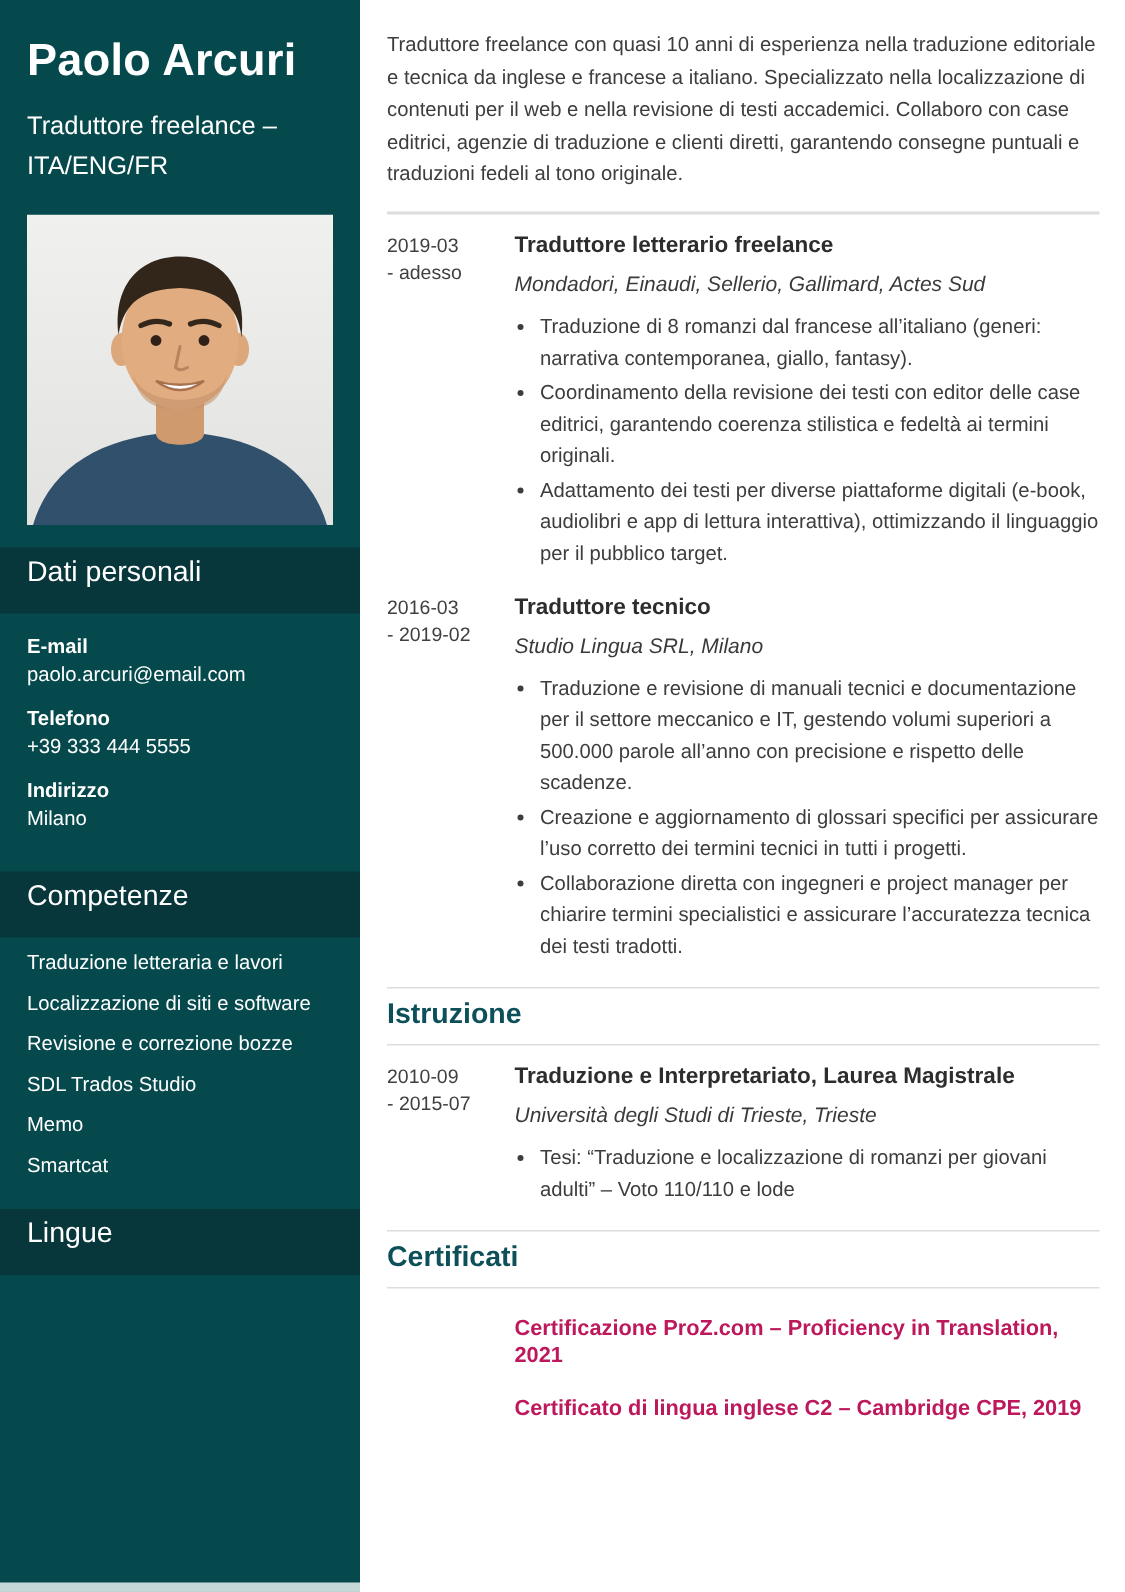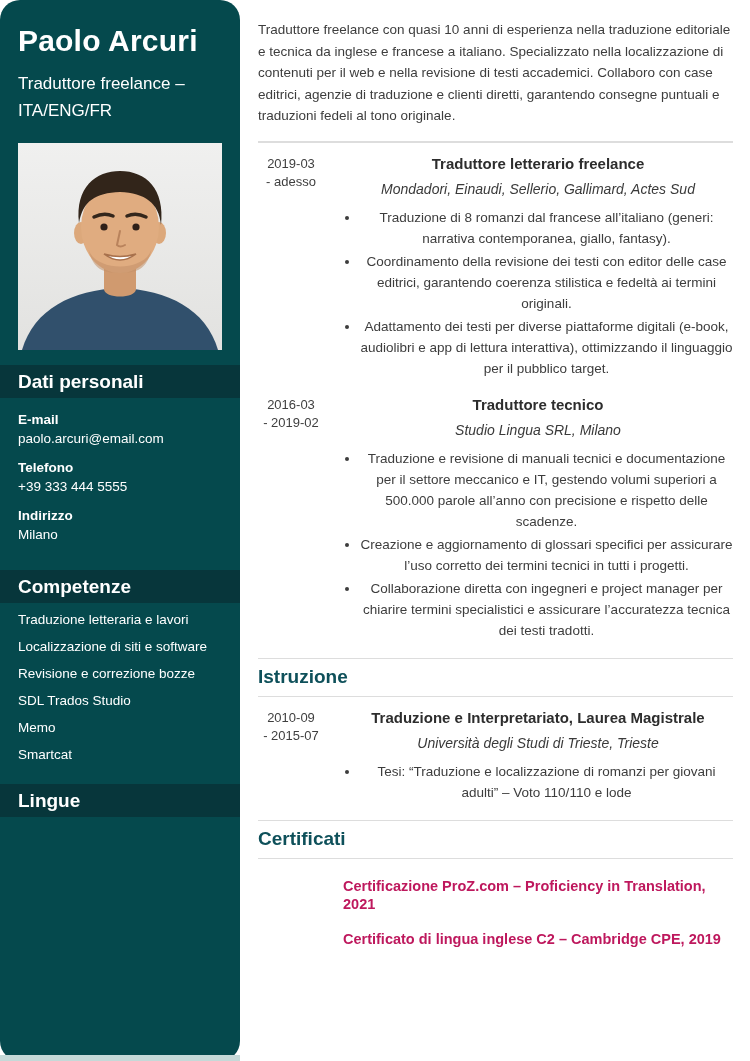--- a/index.html
+++ b/index.html
@@ -19,36 +19,35 @@
     display:flex;
     position:relative;
   }
   
   .sidebar{
     width:240px;min-width:240px;height:1061px;
     background:var(--sidebar-bg,#05494d);
     color:#ffffff;
     padding:24px 18px 0 18px;
     position:relative;
-    border-radius:20px;
   }
   .sidebar .name{
     font-size:30px;font-weight:bold;line-height:1.1;letter-spacing:.2px;
   }
   .sidebar .subtitle{
     margin-top:13px;font-size:17px;line-height:27px;font-weight:400;
   }
   .photo{
     margin-top:19px;width:204px;height:207px;display:block;
   }
   .side-band{
     margin:0 -18px;padding:0 18px;
-    height:33px;line-height:33px;
+    height:44px;line-height:33px;
     background:var(--band-bg,#07363b);
-    font-size:19px;font-weight:bold;
+    font-size:19px;font-weight:normal;
   }
   .band-dati{margin-top:15px;}
   .band-next{margin-top:28px;}
   .band-lingue{margin-top:22px;}
   .field-label{margin-top:14px;font-size:13.5px;font-weight:bold;line-height:15px;}
   .field-value{margin-top:4px;font-size:13.5px;line-height:15px;}
   .fields{margin-top:6px;}
   .side-list{margin-top:10px;list-style:none;}
   .side-list li{font-size:13.5px;line-height:14px;margin-bottom:13px;}
   .sidebar-strip{
@@ -66,21 +65,21 @@
   }
   .sec-head{margin-top:14px;}
   .sec-head hr{border:none;border-top:1px solid var(--rule,#ddd);height:0;}
   .sec-head h2{
     color:var(--heading-teal,#0e505a);
     font-size:19px;font-weight:bold;
     margin:7px 0 8px 0;line-height:22px;
   }
   .entries{margin-top:12px;}
   .entry{
-    display:flex;align-items:flex-start;margin-bottom:15px;text-align:center;
+    display:flex;align-items:flex-start;margin-bottom:15px;
   }
   .entry .dates{
     width:66px;min-width:66px;margin-right:19px;
     font-size:13px;line-height:18px;color:#3f3f3f;
   }
   .entry .body{flex:1;}
   .entry .role{font-size:15px;font-weight:bold;color:#2d2d2d;line-height:18px;}
   .entry .org{margin-top:7px;font-size:14px;font-style:italic;color:#3a3a3a;line-height:18px;}
   .entry ul{
     margin:9px 0 0 0;padding-left:17px;

